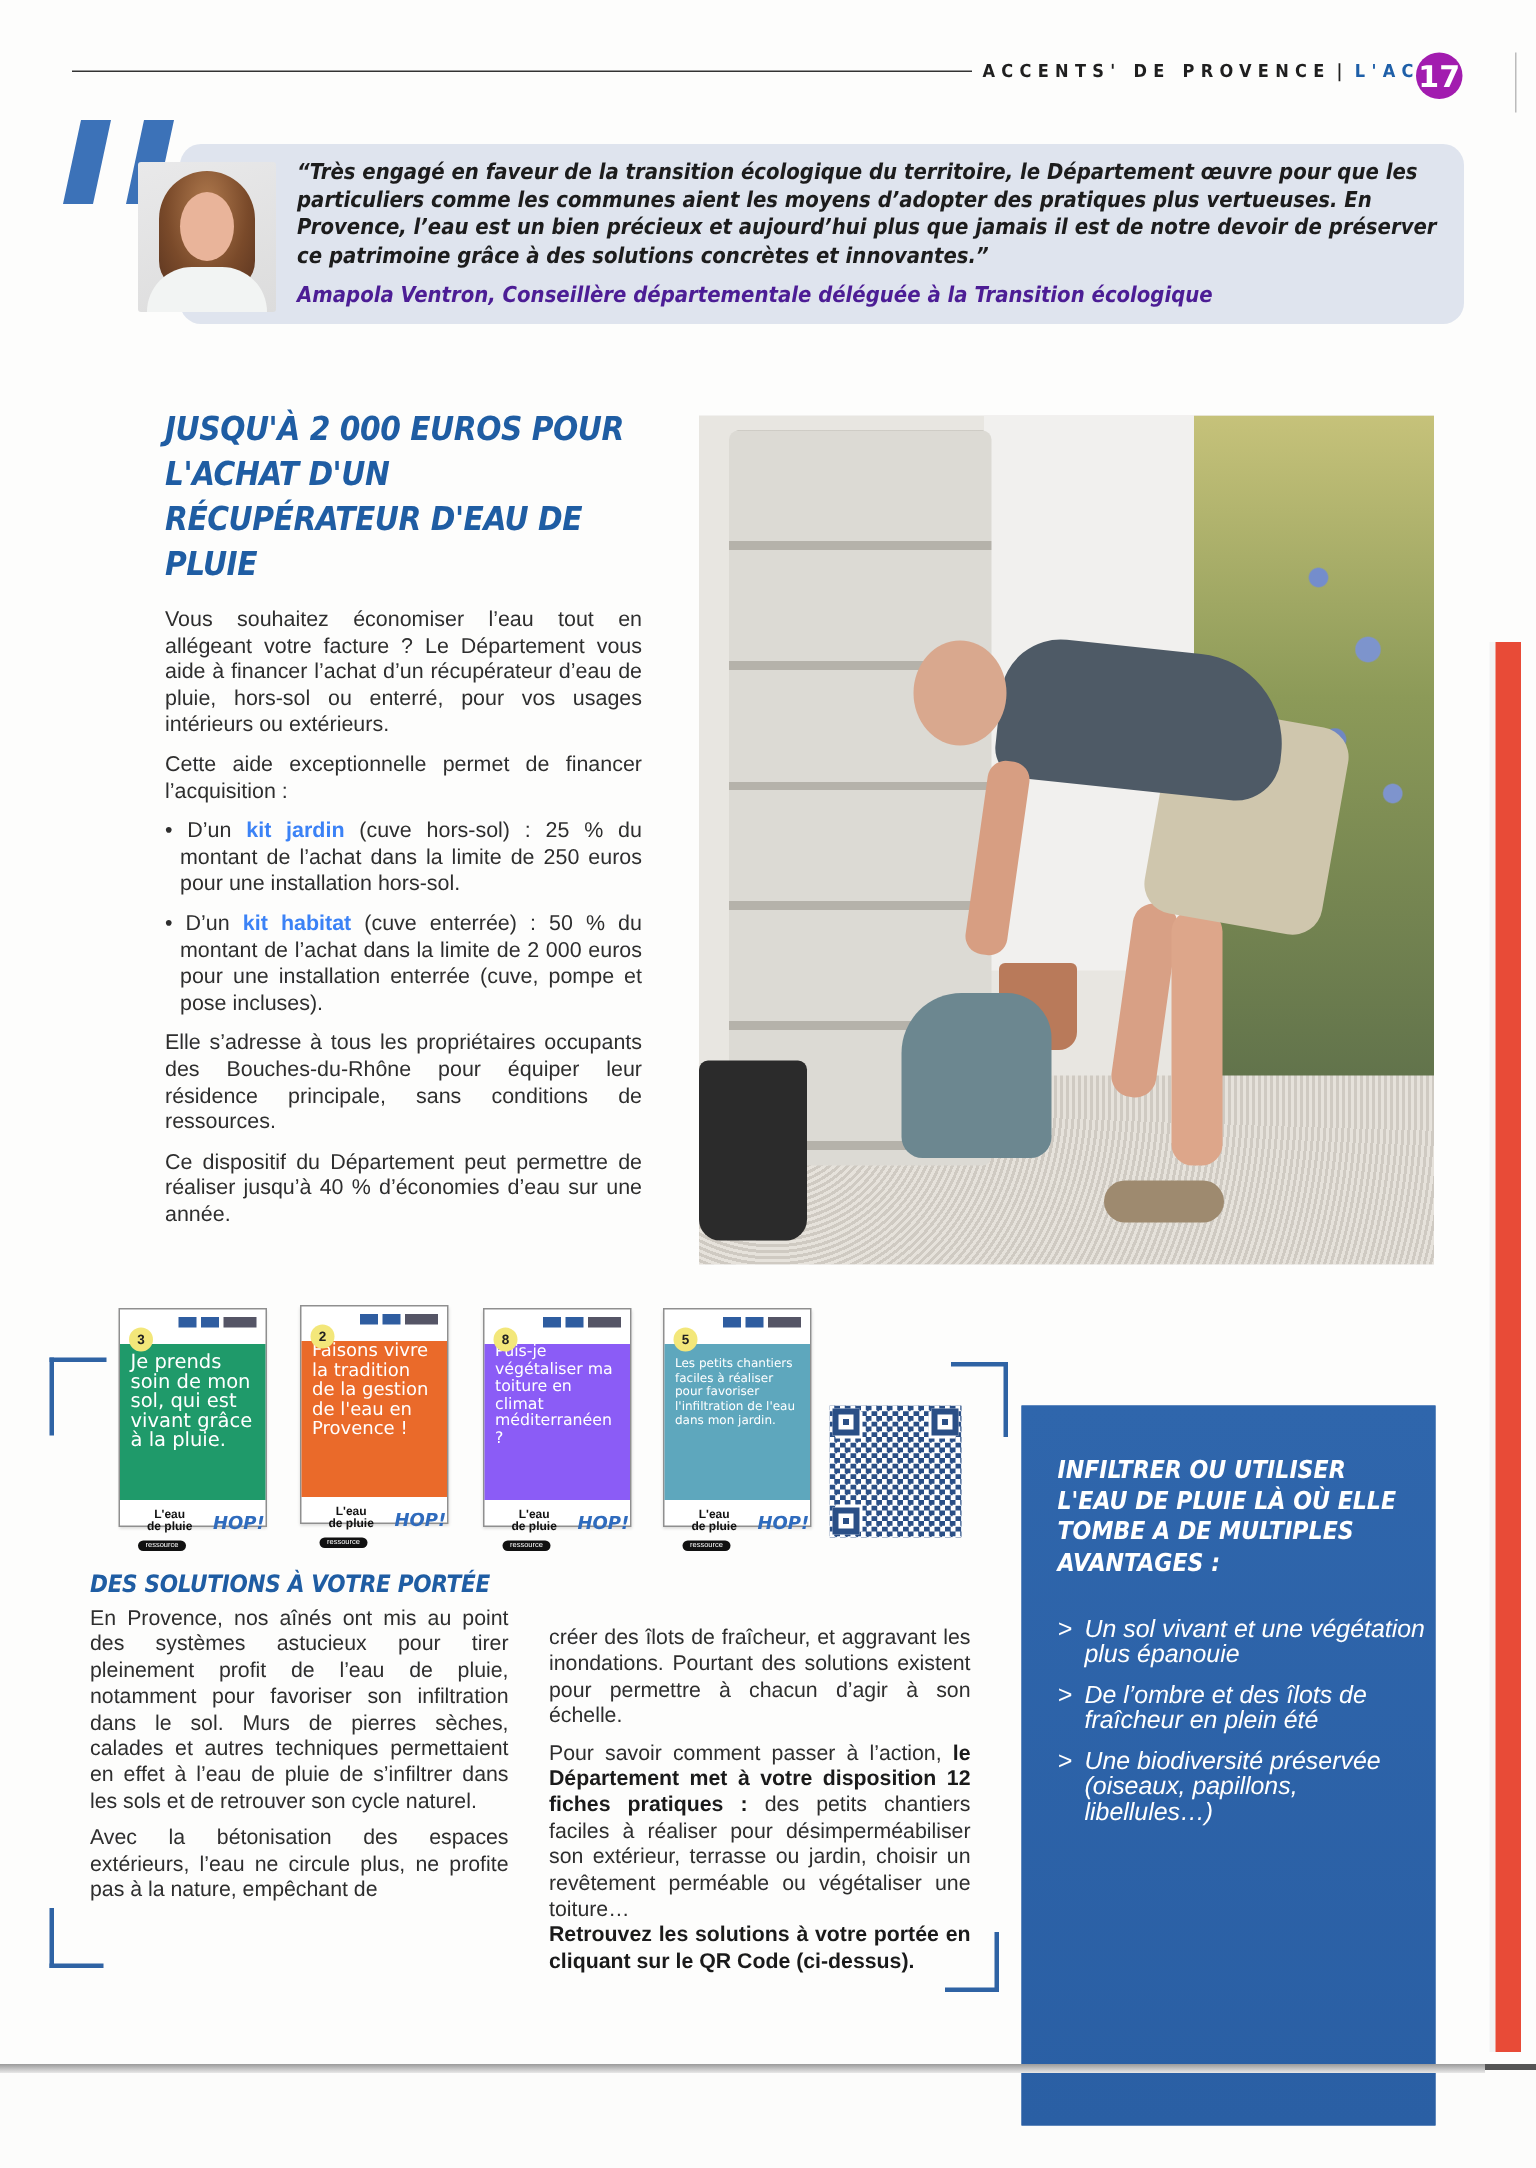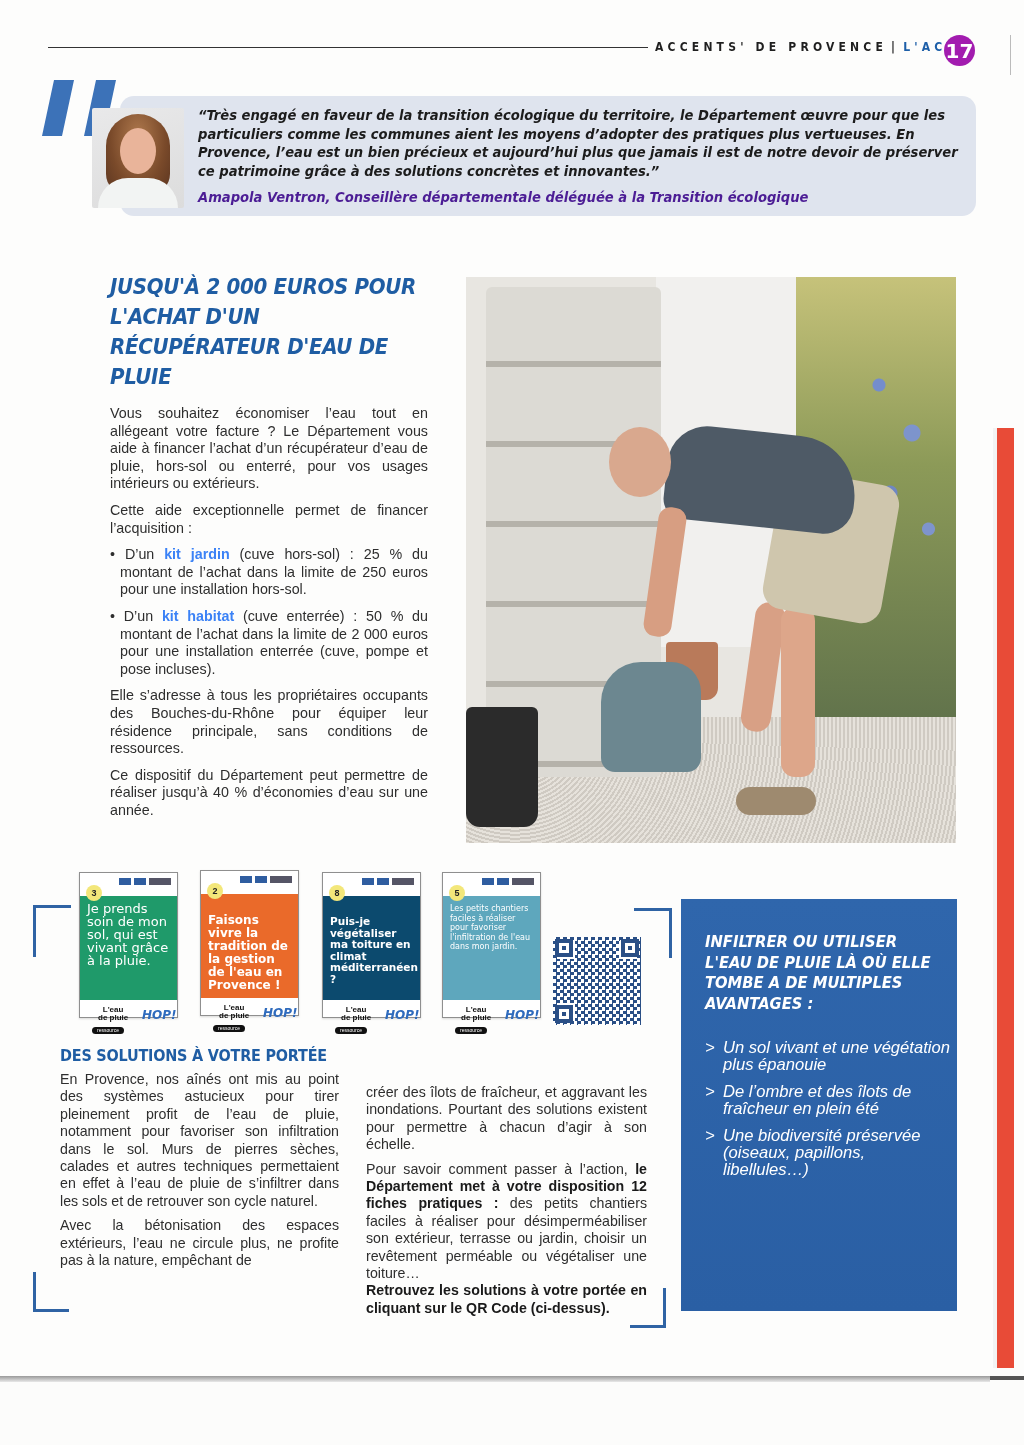--- a/index.html
+++ b/index.html
@@ -63,44 +63,44 @@
   .bracket-r-bot-v { position: absolute; left: 663px; top: 1288px; width: 3px; height: 40px; background: #2f63a4; }
   .bracket-r-bot { position: absolute; left: 630px; top: 1325px; width: 36px; height: 3px; background: #2f63a4; }
 
   .fiche { position: absolute; width: 99px; height: 146px; background: #fff; border: 1px solid #8f8f8f; box-shadow: 0 1px 2px rgba(0,0,0,.15); }
   .fiche .top { height: 23px; position: relative; }
   .fiche .drop { position: absolute; left: 6px; top: 12px; width: 16px; height: 16px; border-radius: 50%; background: #f3e77a; font-size: 9px; font-weight: bold; display: flex; align-items: center; justify-content: center; color: #222; z-index: 2; }
   .fiche .logos { position: absolute; right: 6px; top: 5px; display: flex; gap: 3px; }
   .fiche .logos span { display: block; width: 12px; height: 7px; background: #2f5da0; }
   .fiche .logos span.g { background: #556; width: 22px; }
   .fiche .color { height: 104px; padding: 6px 6px 0 7px; color: #fff; font-size: 13px; line-height: 13px; font-family: "DejaVu Sans", sans-serif; }
-  .fiche .color.small { font-size: 10.5px; line-height: 11.5px; padding-top: 20px; font-weight: bold; }
+  .fiche .color.small { font-size: 10.5px; line-height: 11.5px; padding-top: 0; }
   .fiche .color.tiny { font-size: 8px; line-height: 9.5px; padding-top: 8px; }
   .fiche .foot { height: 40px; position: relative; }
   .fiche .brand { position: absolute; left: 18px; top: 6px; font-size: 8px; font-weight: bold; line-height: 8px; color: #111; text-align: center; }
   .fiche .pill { position: absolute; left: 12px; top: 27px; width: 32px; height: 7px; border-radius: 4px; background: #111; font-size: 5px; color: #fff; text-align: center; line-height: 7px; }
   .fiche .hop { position: absolute; left: 62px; top: 8px; font-family: "DejaVu Sans", sans-serif; font-style: italic; font-weight: bold; font-size: 12px; color: #2f6bbd; }
 
   .qr { position: absolute; left: 553px; top: 937px; width: 88px; height: 88px; background:
     linear-gradient(#fff,#fff) 4px 4px/18px 18px no-repeat,
     linear-gradient(#fff,#fff) 66px 4px/18px 18px no-repeat,
     linear-gradient(#fff,#fff) 4px 66px/18px 18px no-repeat,
     repeating-conic-gradient(#2a4f86 0 25%, #ffffff 0 50%) 0 0/7px 7px; }
   .qr .finder { position: absolute; width: 18px; height: 18px; border: 4px solid #2a4f86; background: #fff; }
   .qr .finder::after { content: ""; position: absolute; left: 3px; top: 3px; width: 4px; height: 4px; background: #2a4f86; }
 
   
-  .sec-title { position: absolute; left: 60px; top: 1046px; font-family: "DejaVu Sans Condensed", "DejaVu Sans", sans-serif; font-weight: bold; font-size: 16px; color: #1f5da3; letter-spacing: -0.2px; }
+  .sec-title { position: absolute; left: 60px; top: 1046px; font-family: "DejaVu Sans Condensed", "DejaVu Sans", sans-serif; font-style: italic; font-weight: bold; font-size: 16px; color: #1f5da3; letter-spacing: -0.2px; }
   .col2a { position: absolute; left: 60px; top: 1071px; width: 279px; font-size: 14.2px; line-height: 17.4px; color: #2e2e2e; text-align: justify; }
   .col2b { position: absolute; left: 366px; top: 1084px; width: 281px; font-size: 14.2px; line-height: 17.4px; color: #2e2e2e; text-align: justify; }
   .col2a p, .col2b p { margin-bottom: 7px; }
   .col2b b { color: #1a1a1a; }
 
   
-  .bluebox { position: absolute; left: 681px; top: 899px; width: 276px; height: 412px; background: #2d63a8; background-image: linear-gradient(180deg, #2f66ac, #2a5fa4); }
+  .bluebox { position: absolute; left: 681px; top: 937px; width: 276px; height: 480px; background: #2d63a8; background-image: linear-gradient(180deg, #2f66ac, #2a5fa4); }
   .bluebox .title { position: absolute; left: 24px; top: 33px; width: 240px; font-family: "DejaVu Sans Condensed", "DejaVu Sans", sans-serif; font-style: italic; font-weight: bold; font-size: 16.4px; line-height: 20.6px; color: #fff; }
   .bluebox ul { position: absolute; left: 24px; top: 140px; width: 250px; list-style: none; }
   .bluebox li { font-style: italic; font-size: 16.6px; line-height: 17px; color: #fff; padding-left: 18px; text-indent: -18px; margin-bottom: 10px; }
   .bluebox li .gt { display: inline-block; width: 18px; text-indent: 0; }
 
   
   .red-strip { position: absolute; left: 997px; top: 428px; width: 17px; height: 940px; background: #e84b37; }
   .red-strip-edge { position: absolute; left: 993px; top: 428px; width: 4px; height: 940px; background: #f3f3f3; }
 </style>
 </head>
@@ -199,21 +199,21 @@
   </div>
   <div class="fiche" style="left:322px; top:872px;">
     <div class="top">
         <div class="drop">8</div>
         <div class="logos">
           <span></span>
           <span></span>
           <span class="g"></span>
         </div>
       </div>
-    <div class="color small" style="background:#0c4a6e;">Puis-je végétaliser ma toiture en climat méditerranéen ?</div>
+    <div class="color small" style="background:#8b5cf6;">Puis-je végétaliser ma toiture en climat méditerranéen ?</div>
     <div class="foot">
         <div class="brand"><span>L'eau</span><br><span>de pluie</span></div>
         <div class="pill">ressource</div>
         <div class="hop">HOP!</div>
       </div>
   </div>
   <div class="fiche" style="left:442px; top:872px;">
     <div class="top">
         <div class="drop">5</div>
         <div class="logos">

